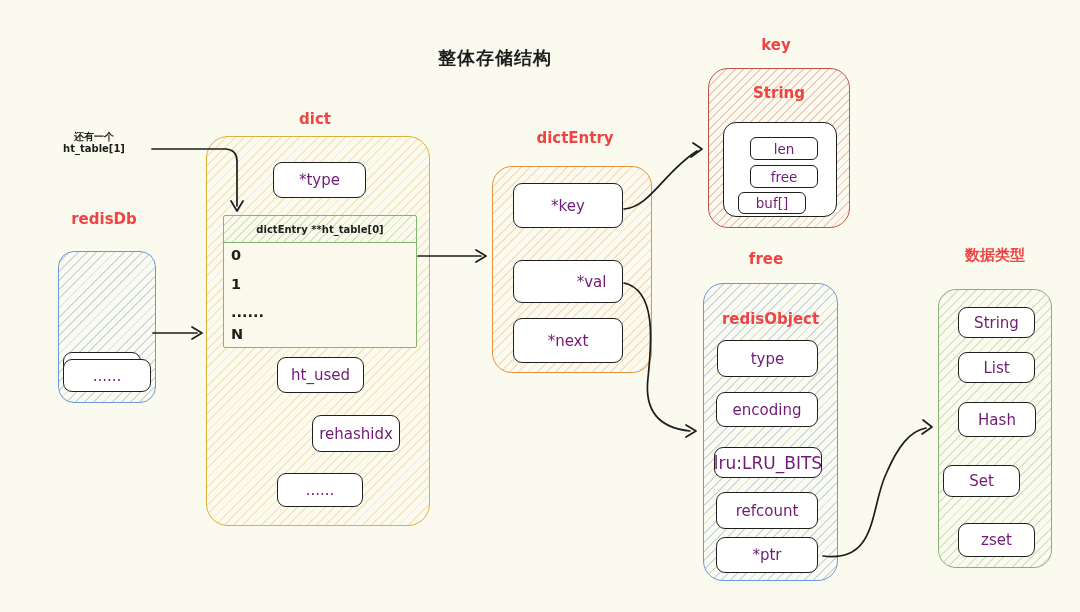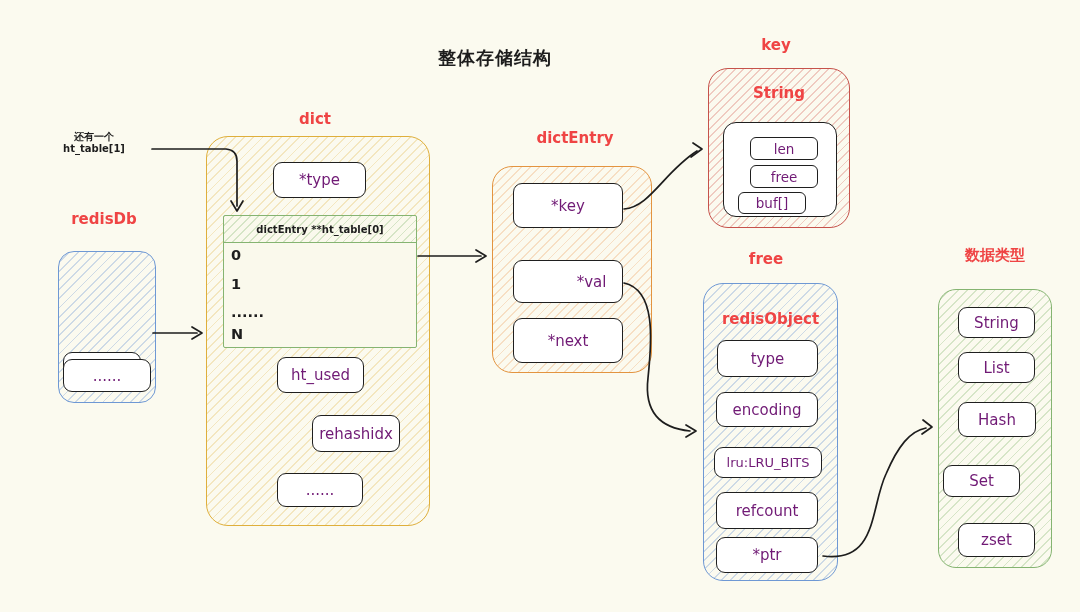--- a/index.html
+++ b/index.html
@@ -76,21 +76,21 @@
   <div class="sds-wrap" style="left:723px;top:122px;width:114px;height:95px;"></div>
   <div class="fbox sm" style="left:750px;top:137px;width:68px;height:23px;">len</div>
   <div class="fbox sm" style="left:750px;top:165px;width:68px;height:23px;">free</div>
   <div class="fbox sm" style="left:738px;top:192px;width:68px;height:22px;">buf[]</div>
 
   <div class="lbl" style="left:736px;top:250px;width:60px;">free</div>
   <div class="container hatch-blue" style="left:703px;top:283px;width:135px;height:298px;border-radius:20px;"></div>
   <div class="lbl" style="left:713px;top:310px;width:115px;">redisObject</div>
   <div class="fbox" style="left:717px;top:340px;width:101px;height:37px;">type</div>
   <div class="fbox" style="left:716px;top:392px;width:102px;height:35px;">encoding</div>
-  <div class="fbox" style="left:714px;top:447px;width:108px;height:31px;font-size:13px;">lru:LRU_BITS</div>
+  <div class="fbox" style="left:714px;top:447px;width:108px;height:31px;font-size:17px;">lru:LRU_BITS</div>
   <div class="fbox" style="left:716px;top:492px;width:102px;height:37px;">refcount</div>
   <div class="fbox" style="left:716px;top:537px;width:102px;height:36px;text-align:right;">*ptr</div>
 
   <div class="lbl" style="left:962px;top:246px;width:66px;">数据类型</div>
   <div class="container hatch-green" style="left:938px;top:289px;width:114px;height:279px;border-radius:18px;"></div>
   <div class="fbox" style="left:958px;top:307px;width:77px;height:31px;">String</div>
   <div class="fbox" style="left:958px;top:352px;width:77px;height:31px;">List</div>
   <div class="fbox" style="left:958px;top:402px;width:78px;height:35px;">Hash</div>
   <div class="fbox" style="left:943px;top:465px;width:77px;height:32px;">Set</div>
   <div class="fbox" style="left:958px;top:523px;width:77px;height:34px;">zset</div>

